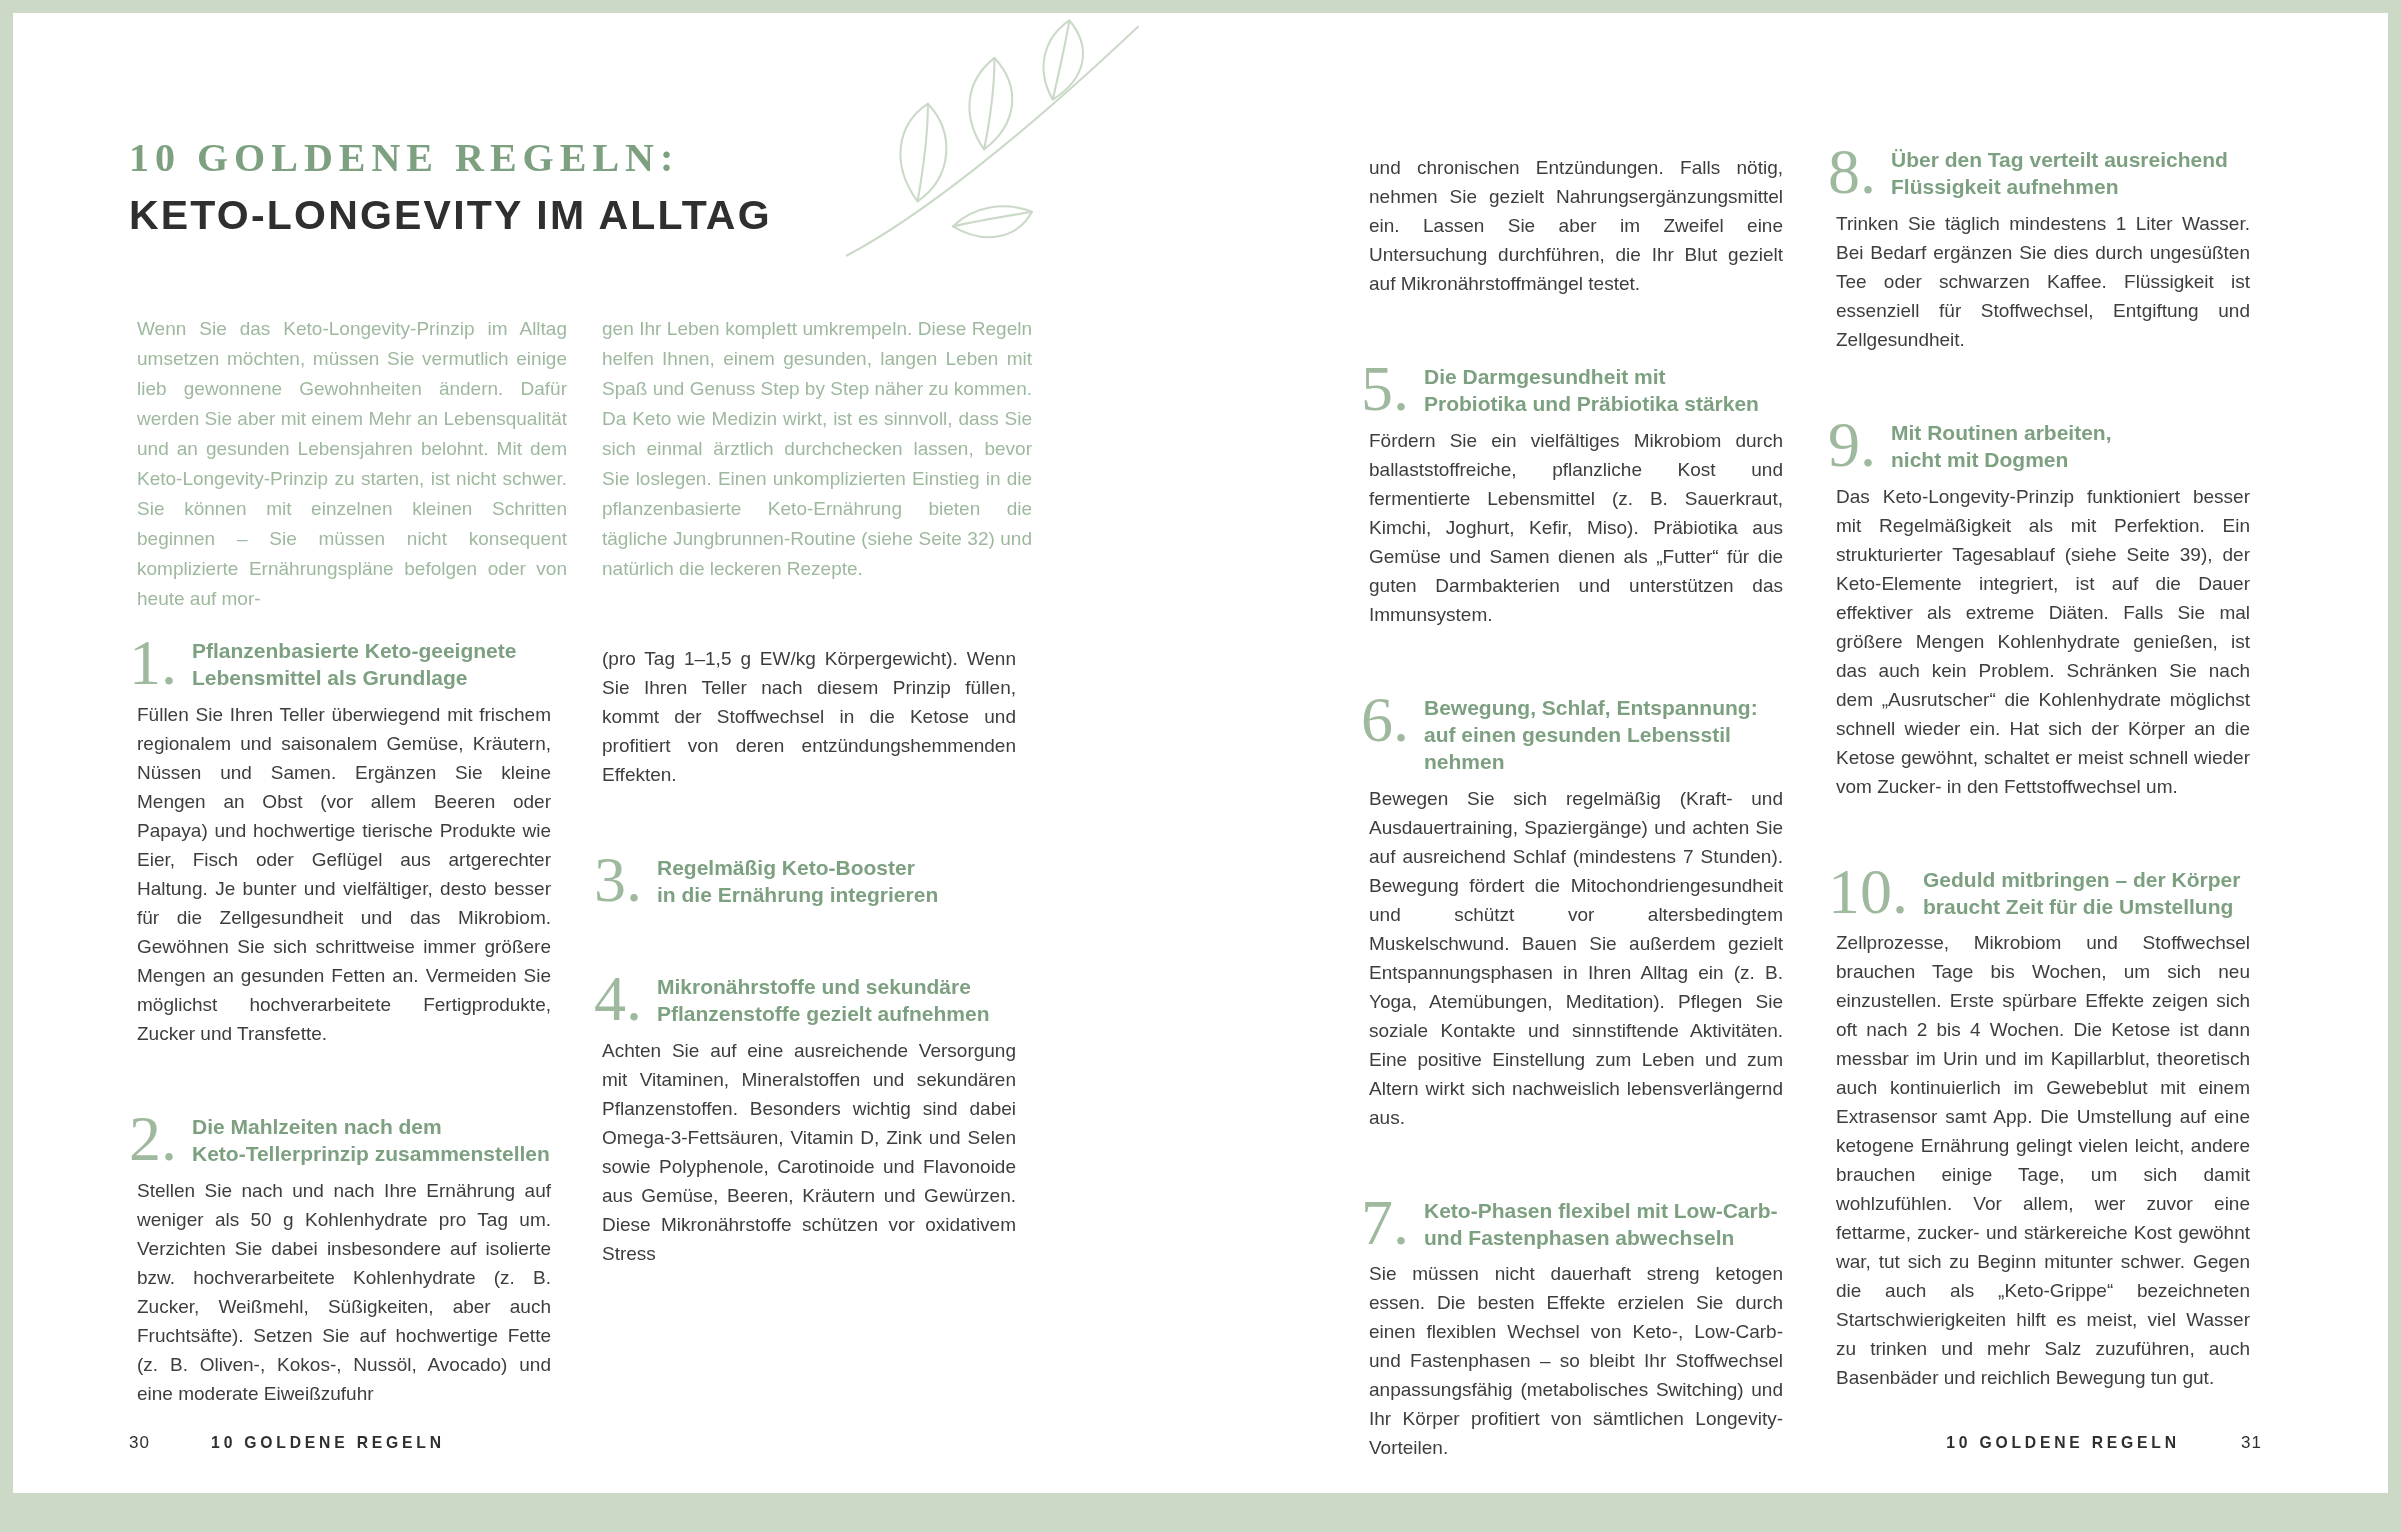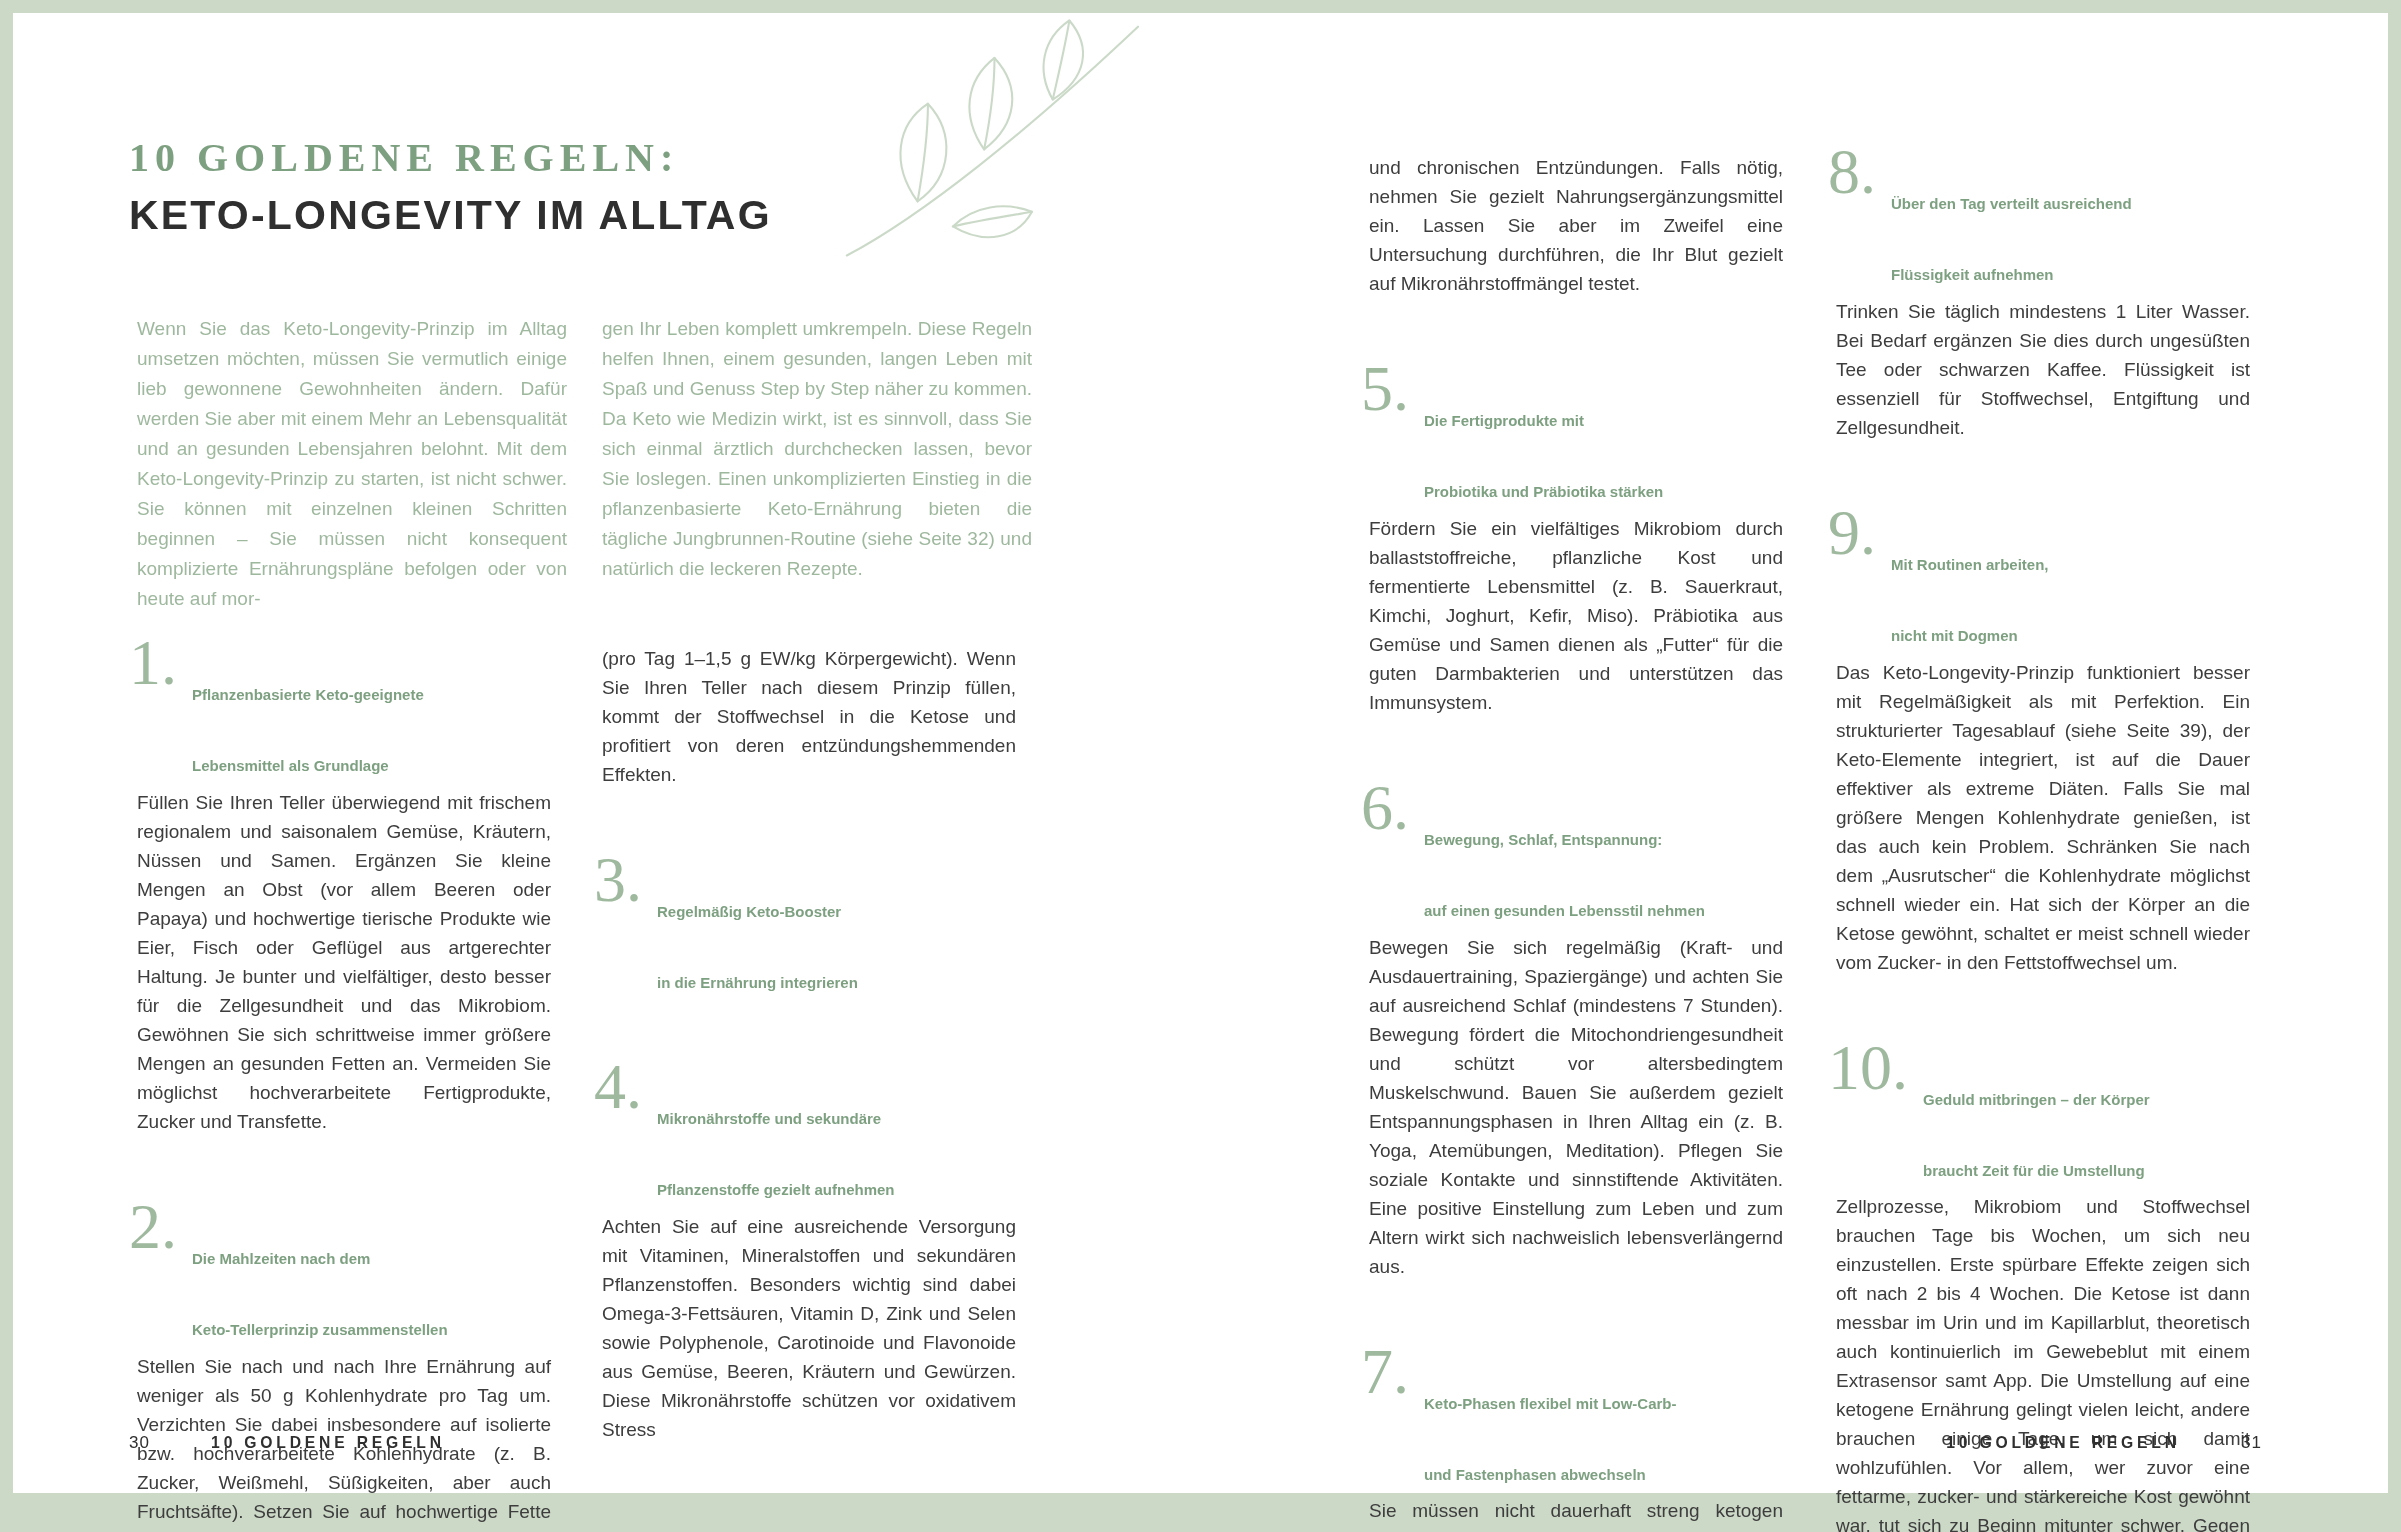--- a/index.html
+++ b/index.html
@@ -70,21 +70,21 @@
     font-family:"Liberation Serif", serif;
     font-size:64px;line-height:54px;
     color:var(--green-num,#9fb99f);
     margin-right:15px;
     white-space:nowrap;
   }
   .rule-headings{padding-top:1.1px;}
   .rule-h{
     color:var(--green-dark,#7da081);
     font-weight:700;
-    font-size:15px;line-height:27px;margin-top:44px;
+    font-size:21px;line-height:27px;
   }
   p{margin:8px;}
   .rule-body{
     margin-top:8.7px;
     font-size:19px;line-height:29px;
     text-align:justify;
     hyphens:auto;-webkit-hyphens:auto;
   }
   .cont{
     font-size:19px;line-height:29px;
@@ -185,21 +185,21 @@
     </section>
   </div>
 
   <div class="col c3">
     <p class="cont">und chronischen Entzündungen. Falls nötig, nehmen Sie gezielt Nahrungsergänzungsmittel ein. Lassen Sie aber im Zweifel eine Untersuchung durchführen, die Ihr Blut gezielt auf Mikronährstoffmängel testet.</p>
 
     <section class="rule">
       <div class="rule-head">
         <span class="rule-num">5.</span>
         <div class="rule-headings">
-          <div class="rule-h">Die Fertigprodukte mit</div>
+          <div class="rule-h">Die Darmgesundheit mit</div>
           <div class="rule-h">Probiotika und Präbiotika stärken</div>
         </div>
       </div>
       <p class="rule-body">Fördern Sie ein vielfältiges Mikrobiom durch ballaststoffreiche, pflanzliche Kost und fermentierte Lebensmittel (z. B. Sauerkraut, Kimchi, Joghurt, Kefir, Miso). Präbiotika aus Gemüse und Samen dienen als „Futter“ für die guten Darmbakterien und unterstützen das Immunsystem.</p>
     </section>
 
     <section class="rule">
       <div class="rule-head">
         <span class="rule-num">6.</span>
         <div class="rule-headings">

